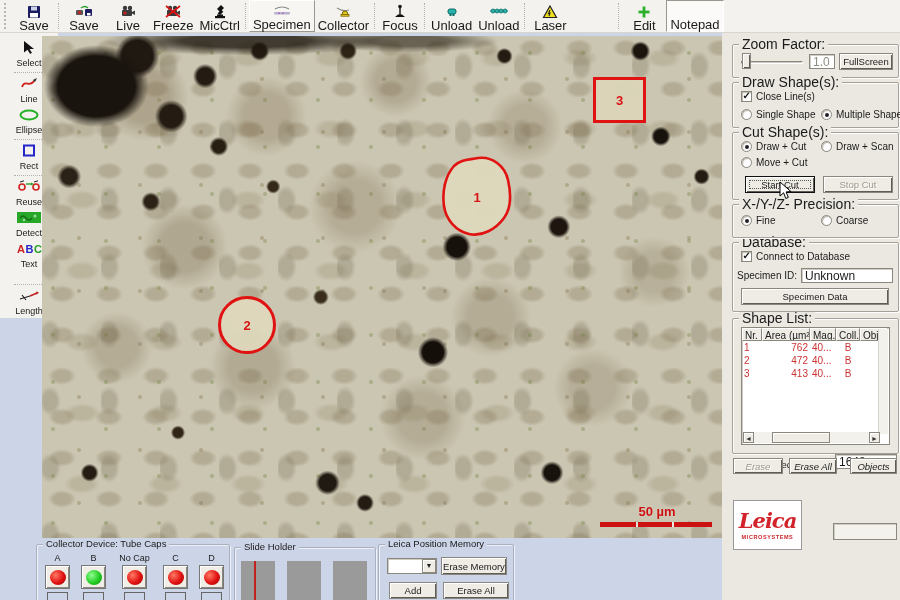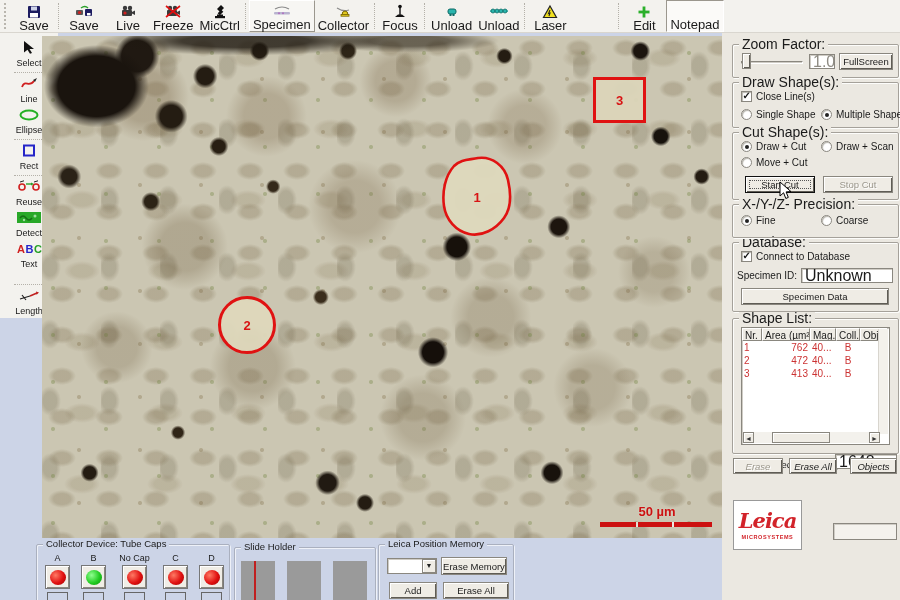--- a/index.html
+++ b/index.html
@@ -95,21 +95,21 @@
   .group{position:absolute;left:10px;width:165px;border:1px solid #a5a19a;border-radius:2px;
          box-shadow:1px 1px 0 #fdfdfb, inset 1px 1px 0 #fdfdfb;}
   .group>.gtitle{position:absolute;top:-7px;left:6px;background:#ebe8e1;padding:0 3px;font-size:14px;line-height:12px;white-space:nowrap;}
   .btn{display:inline-flex;align-items:center;justify-content:center;background:#efece5;font-size:9.5px;
        border:1px solid #8a877f;box-shadow:inset 1px 1px 0 #ffffff, inset -1px -1px 0 #5f5c55;
        box-sizing:border-box;white-space:nowrap;cursor:default;}
   .btn.default{border:1px solid #111;box-shadow:inset 1px 1px 0 #ffffff, inset -1px -1px 0 #5f5c55;}
   .btn.default::after{content:"";position:absolute;inset:3px;border:1px dotted #555;}
   .btn.disabled{color:#9b978c;text-shadow:1px 1px 0 #fff;}
   .field{background:#fff;border:1px solid #8a877f;box-shadow:inset 1px 1px 0 #cfccc5;
-         box-sizing:border-box;display:flex;align-items:center;padding:0 3px;font-size:16px;}
+         box-sizing:border-box;display:flex;align-items:center;padding:0 3px;font-size:12px;}
   .radio{display:inline-block;width:11px;height:11px;border-radius:50%;background:#fff;position:relative;
          border:1px solid #8a877f;box-shadow:inset 1px 1px 1px #b9b6ae;box-sizing:border-box;flex:none;}
   .radio.on::after{content:"";position:absolute;left:2.5px;top:2.5px;width:4px;height:4px;border-radius:50%;background:#222;}
   .checkbox{display:inline-block;width:11px;height:11px;background:#fff;position:relative;
             border:1px solid #8a877f;box-shadow:inset 1px 1px 1px #b9b6ae;box-sizing:border-box;flex:none;}
   .checkbox.on::after{content:"✓";position:absolute;left:0.5px;top:-2.5px;font-size:10px;font-weight:bold;color:#111;}
   .ctl-row{position:absolute;display:flex;align-items:center;gap:4px;}
   .ctl-row .clabel{white-space:nowrap;}
 
   

